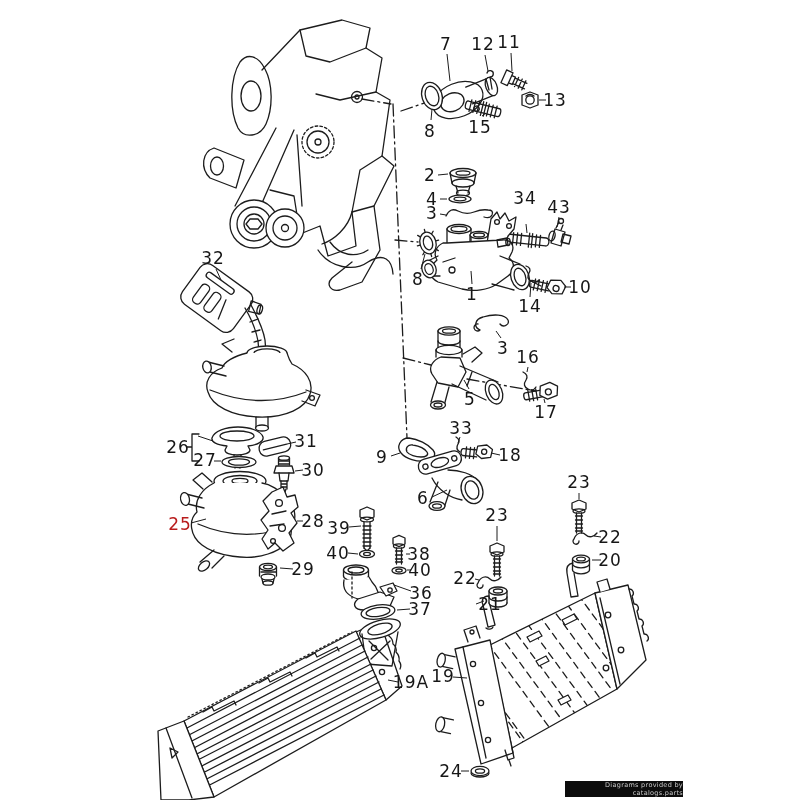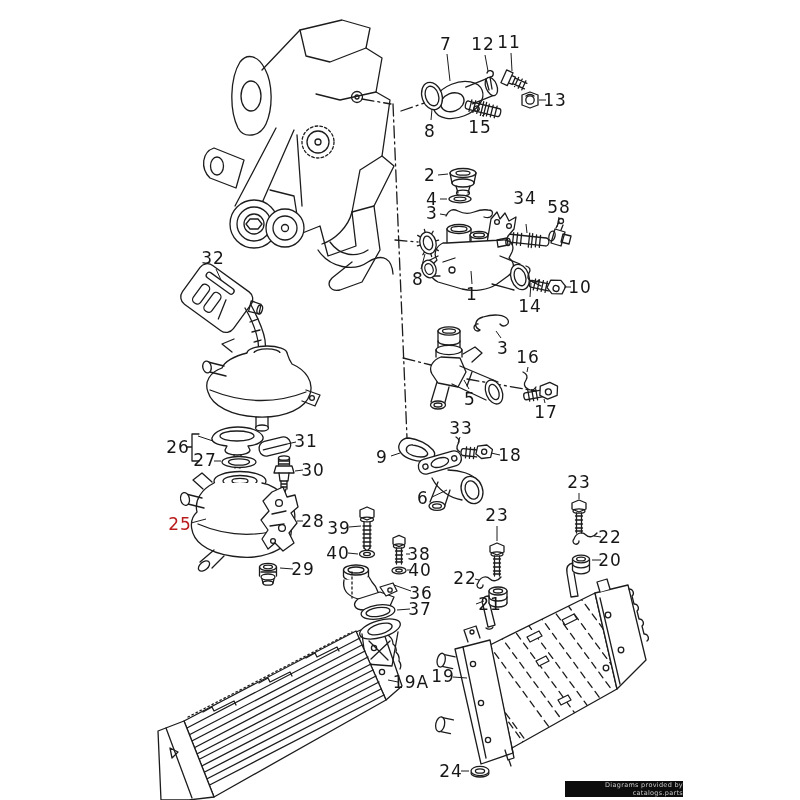--- a/index.html
+++ b/index.html
@@ -482,21 +482,21 @@
       <div class="callout" style="left: 446px; top: 44px; color: rgb(22, 22, 22);">7</div>
       <div class="callout" style="left: 483px; top: 44px; color: rgb(22, 22, 22);">12</div>
       <div class="callout" style="left: 509px; top: 42px; color: rgb(22, 22, 22);">11</div>
       <div class="callout" style="left: 430px; top: 131px; color: rgb(22, 22, 22);">8</div>
       <div class="callout" style="left: 480px; top: 127px; color: rgb(22, 22, 22);">15</div>
       <div class="callout" style="left: 555px; top: 100px; color: rgb(22, 22, 22);">13</div>
       <div class="callout" style="left: 430px; top: 175px; color: rgb(22, 22, 22);">2</div>
       <div class="callout" style="left: 432px; top: 199px; color: rgb(22, 22, 22);">4</div>
       <div class="callout" style="left: 432px; top: 213px; color: rgb(22, 22, 22);">3</div>
       <div class="callout" style="left: 525px; top: 198px; color: rgb(22, 22, 22);">34</div>
-      <div class="callout" style="left: 559px; top: 207px; color: rgb(22, 22, 22);">58</div>
+      <div class="callout" style="left: 559px; top: 207px; color: rgb(22, 22, 22);">43</div>
       <div class="callout" style="left: 418px; top: 279px; color: rgb(22, 22, 22);">8</div>
       <div class="callout" style="left: 472px; top: 294px; color: rgb(22, 22, 22);">1</div>
       <div class="callout" style="left: 580px; top: 287px; color: rgb(22, 22, 22);">10</div>
       <div class="callout" style="left: 530px; top: 306px; color: rgb(22, 22, 22);">14</div>
       <div class="callout" style="left: 503px; top: 348px; color: rgb(22, 22, 22);">3</div>
       <div class="callout" style="left: 528px; top: 357px; color: rgb(22, 22, 22);">16</div>
       <div class="callout" style="left: 470px; top: 399px; color: rgb(22, 22, 22);">5</div>
       <div class="callout" style="left: 546px; top: 412px; color: rgb(22, 22, 22);">17</div>
       <div class="callout" style="left: 213px; top: 258px; color: rgb(22, 22, 22);">32</div>
       <div class="callout" style="left: 178px; top: 447px; color: rgb(22, 22, 22);">26</div>

